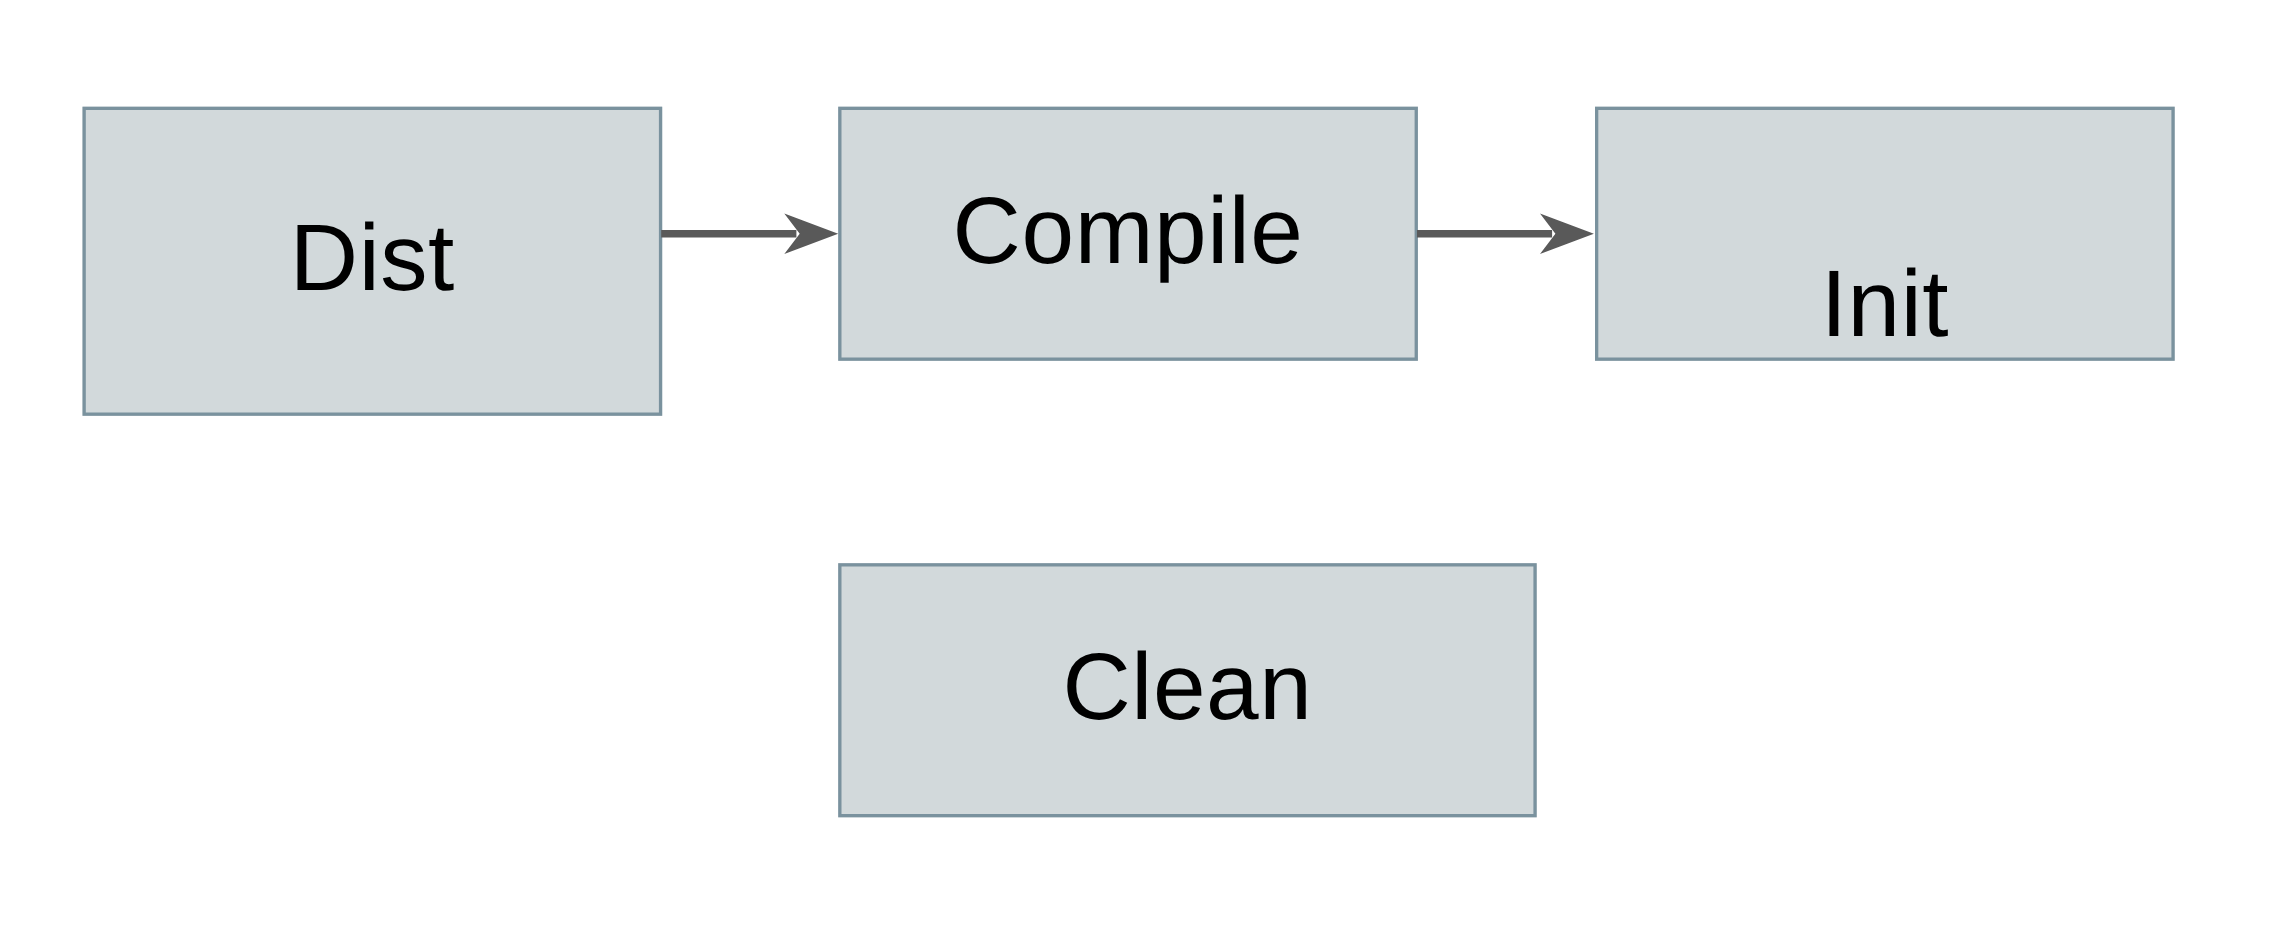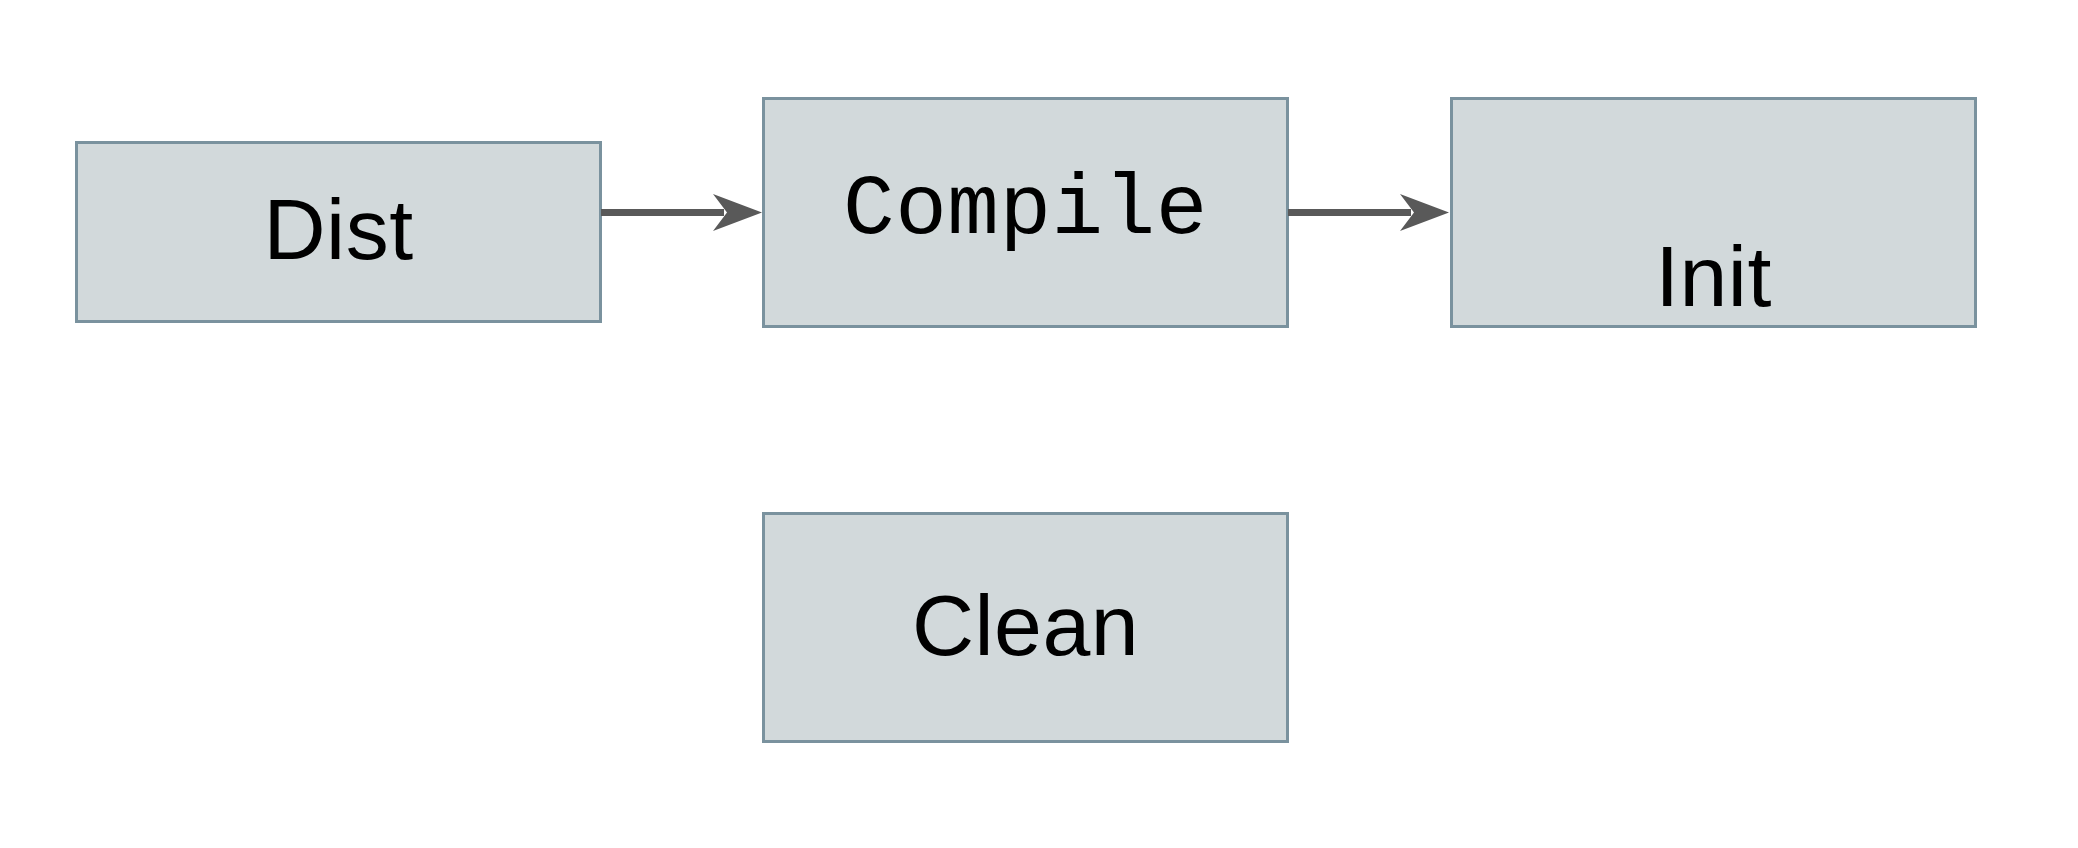--- a/index.html
+++ b/index.html
@@ -30,24 +30,24 @@
     justify-content: center;
   }
   .node-label {
     font-size: 86px;
     font-weight: 400;
     color: var(--text);
     letter-spacing: 0.5px;
     line-height: 1;
     padding-bottom: 6px;
   }
-  #node-dist    { left: 75px;   top: 97px;  width: 527px; height: 182px; margin-top: 44px; }
-  #node-compile { left: 762px;  top: 97px;  width: 527px; height: 231px; font-family: Liberation Mono, monospace; }
+  #node-dist    { left: 75px;   top: 97px;  width: 527px; height: 281px; }
+  #node-compile { left: 762px;  top: 97px;  width: 527px; height: 231px; }
   #node-init    { left: 1450px; top: 97px;  width: 527px; height: 231px; align-items: flex-end; }
-  #node-clean   { left: 762px;  top: 512px; width: 527px; height: 231px; }
+  #node-clean   { left: 762px;  top: 512px; width: 635px; height: 231px; }
   .edge {
     position: absolute;
     top: 192px;
     width: 161px;
     height: 41px;
   }
   #edge-dist-compile { left: 601px; }
   #edge-compile-init { left: 1288px; }
 </style>
 </head>

